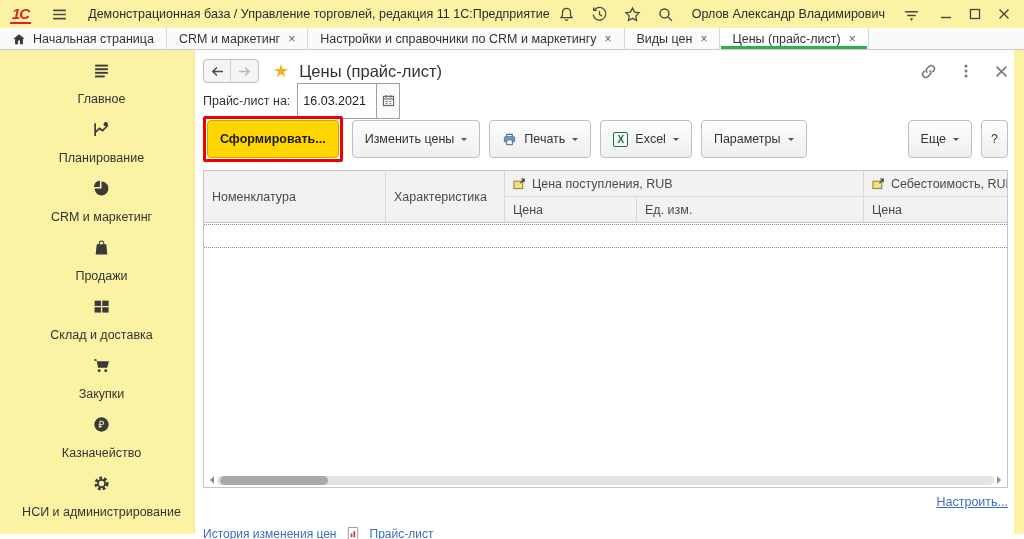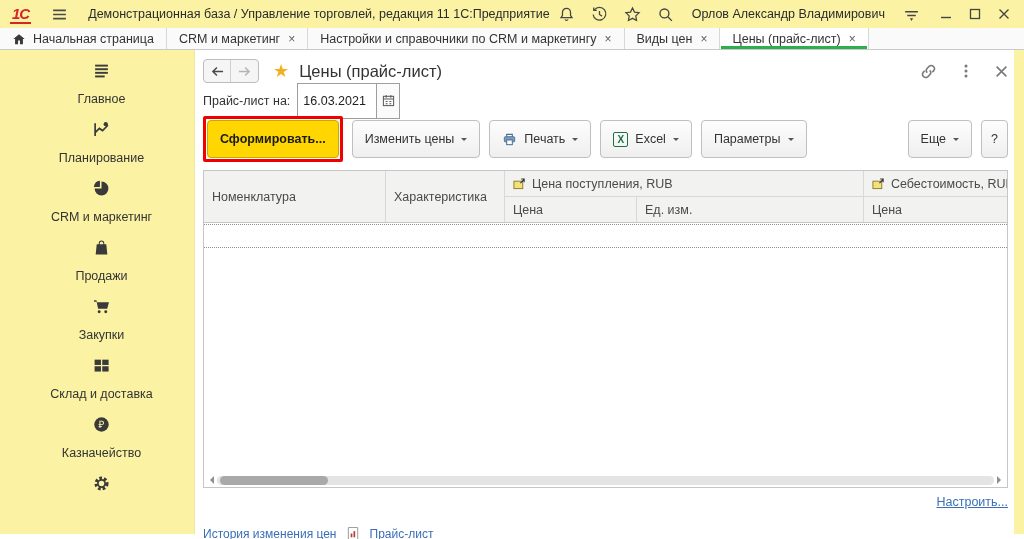--- a/index.html
+++ b/index.html
@@ -219,54 +219,55 @@
           <svg width="17" height="17" viewBox="0 0 16 16">
               <path d="M5.4 5V4a2.6 2.6 0 0 1 5.2 0v1h1.9l1 9.5H2.5l1-9.5z" fill="#3a3a3a"></path>
               <path d="M6.4 5V4a1.6 1.6 0 0 1 3.2 0v1z" fill="#FBF3A3"></path>
             </svg>
         </span>
         <span>Продажи</span>
       </div>
       <div class="side-item">
         <span class="ico">
           <svg width="17" height="17" viewBox="0 0 16 16" fill="#3a3a3a">
-              <path d="M1 2h2.2l.6 2H15l-1.6 6H4.8L3.4 3.6H1z"></path>
-              <circle cx="5.8" cy="13" r="1.4"></circle>
-              <circle cx="12" cy="13" r="1.4"></circle>
-            </svg>
-        </span>
-        <span>Закупки</span>
-      </div>
-      <div class="side-item">
-        <span class="ico">
-          <svg width="17" height="17" viewBox="0 0 16 16" fill="#3a3a3a">
               <rect x="1.5" y="2.5" width="6" height="5"></rect>
               <rect x="8.7" y="2.5" width="6" height="5"></rect>
               <rect x="1.5" y="8.7" width="6" height="5"></rect>
               <rect x="8.7" y="8.7" width="6" height="5"></rect>
             </svg>
         </span>
         <span>Склад и доставка</span>
       </div>
       <div class="side-item">
         <span class="ico">
+          <svg width="17" height="17" viewBox="0 0 16 16" fill="#3a3a3a">
+              <path d="M1 2h2.2l.6 2H15l-1.6 6H4.8L3.4 3.6H1z"></path>
+              <circle cx="5.8" cy="13" r="1.4"></circle>
+              <circle cx="12" cy="13" r="1.4"></circle>
+            </svg>
+        </span>
+        <span>Закупки</span>
+      </div>
+      <div class="side-item">
+        <span class="ico">
           <svg width="17" height="17" viewBox="0 0 16 16">
               <circle cx="8" cy="8" r="6.8" fill="#3a3a3a"></circle>
               <text x="8" y="11.4" text-anchor="middle" font-size="9.5" font-family="Liberation Sans, sans-serif" fill="#FBF3A3">₽</text>
             </svg>
         </span>
         <span>Казначейство</span>
       </div>
       <div class="side-item">
         <span class="ico">
           <svg width="17" height="17" viewBox="0 0 16 16">
               <circle cx="8" cy="8" r="5" fill="none" stroke="#3a3a3a" stroke-width="3.2" stroke-dasharray="2.4 1.8"></circle>
               <circle cx="8" cy="8" r="3.4" fill="none" stroke="#3a3a3a" stroke-width="1.6"></circle>
             </svg>
         </span>
+        <span>НСИ и администрирование</span>
       </div>
     </div>
 
     <div class="content">
 
       <div class="page-head">
         <span class="navbtns">
           <span class="navbtn first">
             <svg width="15" height="13" viewBox="0 0 16 14">
                 <path d="M14 7H3m4.4-4.4L3 7l4.4 4.4" fill="none" stroke="#4a4a4a" stroke-width="1.6"></path>

